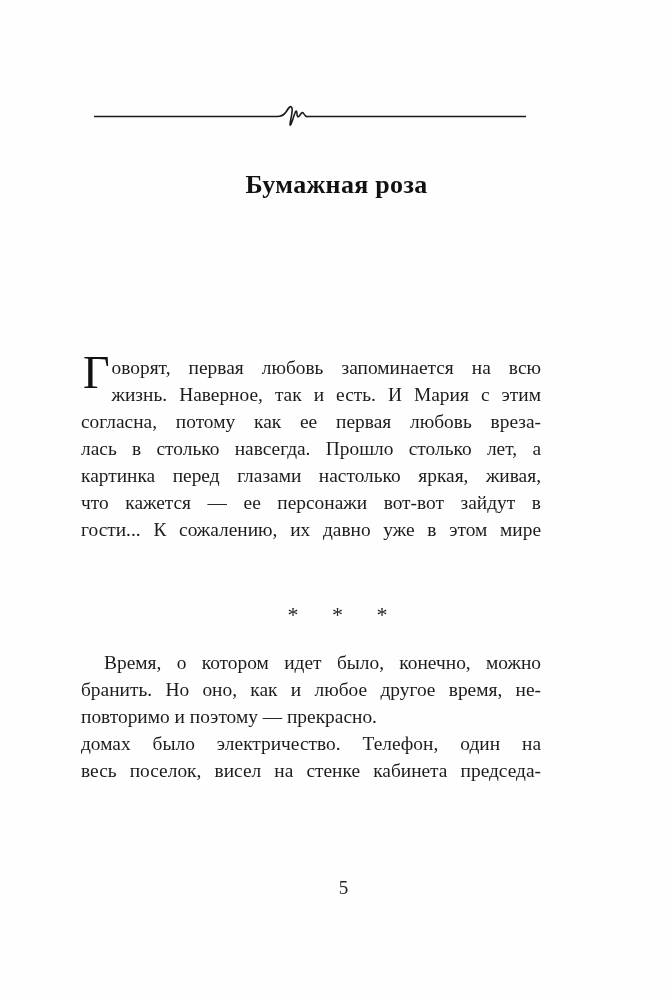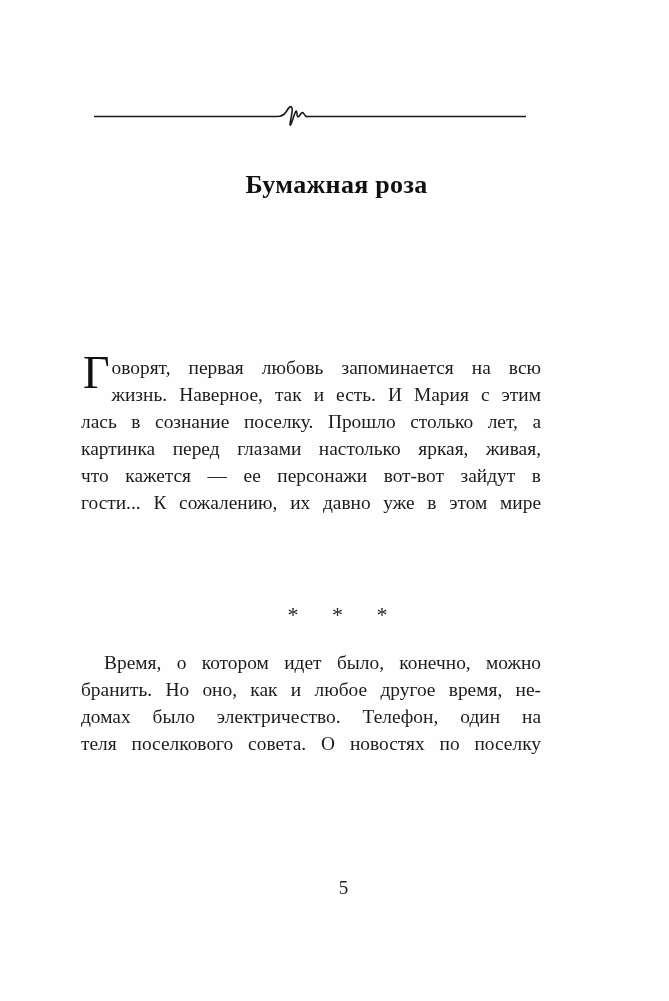--- a/index.html
+++ b/index.html
@@ -123,35 +123,37 @@
     </svg>
   </div>
 
   <h1 class="title">Бумажная роза</h1>
 
   <div class="body-text section-1">
     <p>
       <span class="dropcap">Г</span>
       <span class="line">оворят, первая любовь запоминается на всю</span>
       <span class="line">жизнь. Наверное, так и есть. И Мария с этим</span>
-      <span class="line">лась в сознание поселку. Прошло столько лет, а</span>
+      <span class="line">согласна, потому как ее первая любовь вреза-</span>
+      <span class="line">лась в столько навсегда. Прошло столько лет, а</span>
       <span class="line">картинка перед глазами настолько яркая, живая,</span>
       <span class="line">что кажется — ее персонажи вот-вот зайдут в</span>
       <span class="line">гости... К сожалению, их давно уже в этом мире</span>
     </p>
   </div>
 
   <div class="separator">* * *</div>
 
   <div class="body-text section-2">
     <p>
       <span class="line" style="text-indent:23px">Время, о котором идет было, конечно, можно</span>
       <span class="line" style="text-indent:0">бранить. Но оно, как и любое другое время, не-</span>
+      <span class="line last" style="text-indent:0">повторимо и поэтому — прекрасно.</span>
     </p>
     <p>
       <span class="line" style="text-indent:0">домах было электричество. Телефон, один на</span>
-      <span class="line" style="text-indent:0">теля поселкового совета. О новостях по поселку</span>
+      <span class="line" style="text-indent:0">весь поселок, висел на стенке кабинета председа-</span>
     </p>
   </div>
 
   <div class="page-number">5</div>
 
 </div>
 
 </body></html>

